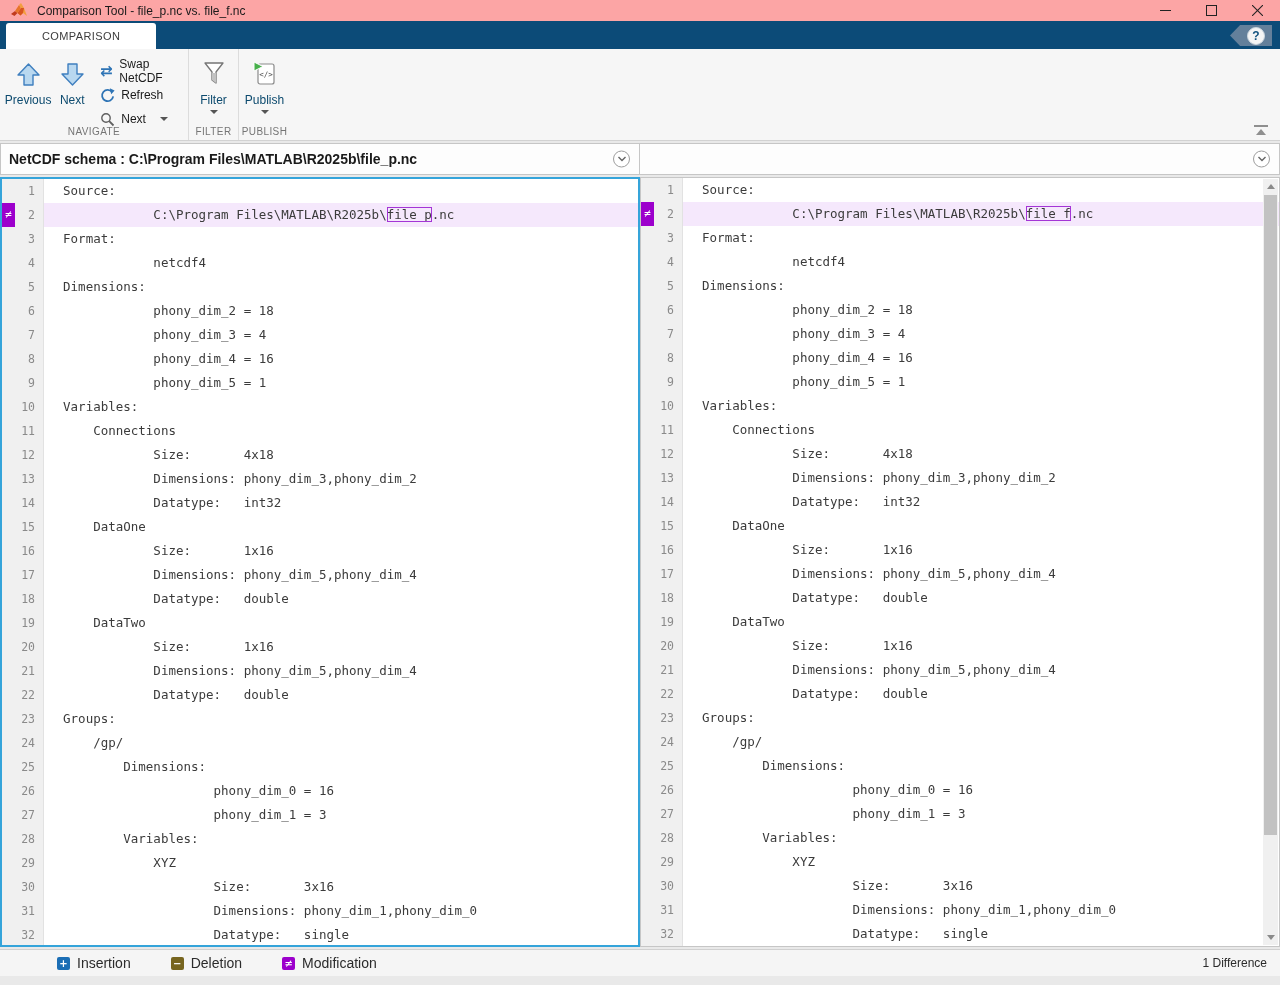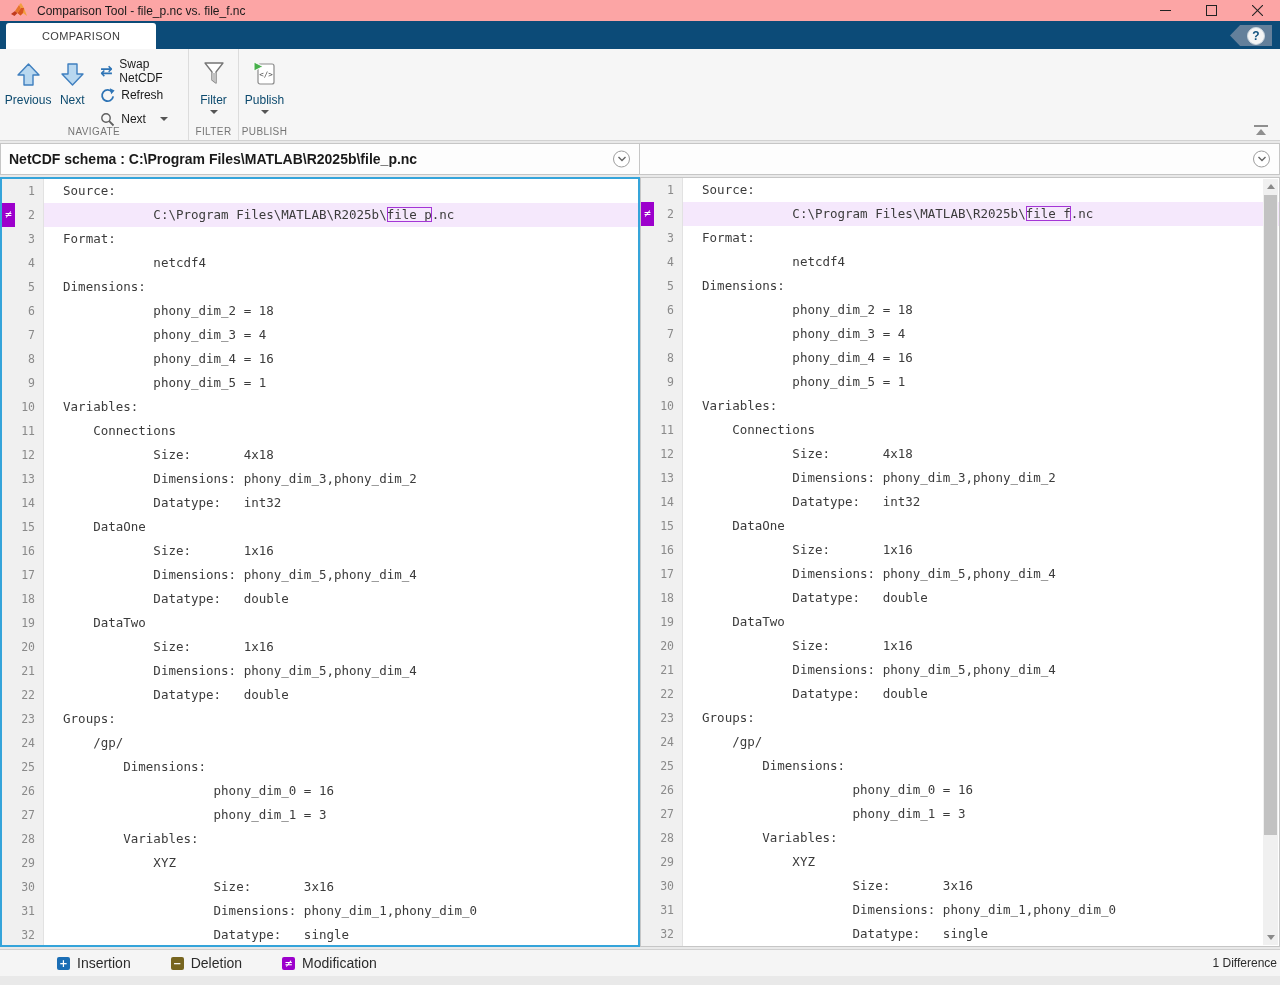--- a/index.html
+++ b/index.html
@@ -78,21 +78,21 @@
   .tri-up   { width:0; height:0; border-left:4px solid transparent; border-right:4px solid transparent; border-bottom:5px solid #8a8a8a; }
   .tri-down { width:0; height:0; border-left:4px solid transparent; border-right:4px solid transparent; border-top:5px solid #8a8a8a; }
   .vs-thumb { position:absolute; left:1px; right:1px; top:16px; height:640px; background:#c2c2c2; cursor:default; }
 
   
   .statusbar { height:27px; margin-top:2px; background:#f5f5f5; border-top:1px solid #d0d0d0; display:flex; align-items:center; padding-left:57px; }
   .legend-item { display:flex; align-items:center; margin-right:40px; }
   .swatch { width:13px; height:13px; border-radius:2px; color:#fff; font-size:10px; font-weight:bold; line-height:13px; text-align:center; margin-right:7px;
             font-family:"DejaVu Sans", sans-serif; }
   .legend-label { font-size:14px; color:#2b2b2b; }
-  .diff-count { margin-left:auto; padding-right:3px; font-size:12px; color:#2b2b2b; }
+  .diff-count { margin-left:auto; padding-right:13px; font-size:12px; color:#2b2b2b; }
 
   .icon-svg { display:block; }
 </style>
 </head>
 <body>
 
 <div class="titlebar">
   <span class="app-icon">
     <svg class="icon-svg" width="18" height="18" viewBox="0 0 18 18">
       <polygon points="1,12 5,9 7.5,11 4.5,14" fill="#c13a1d"></polygon>

